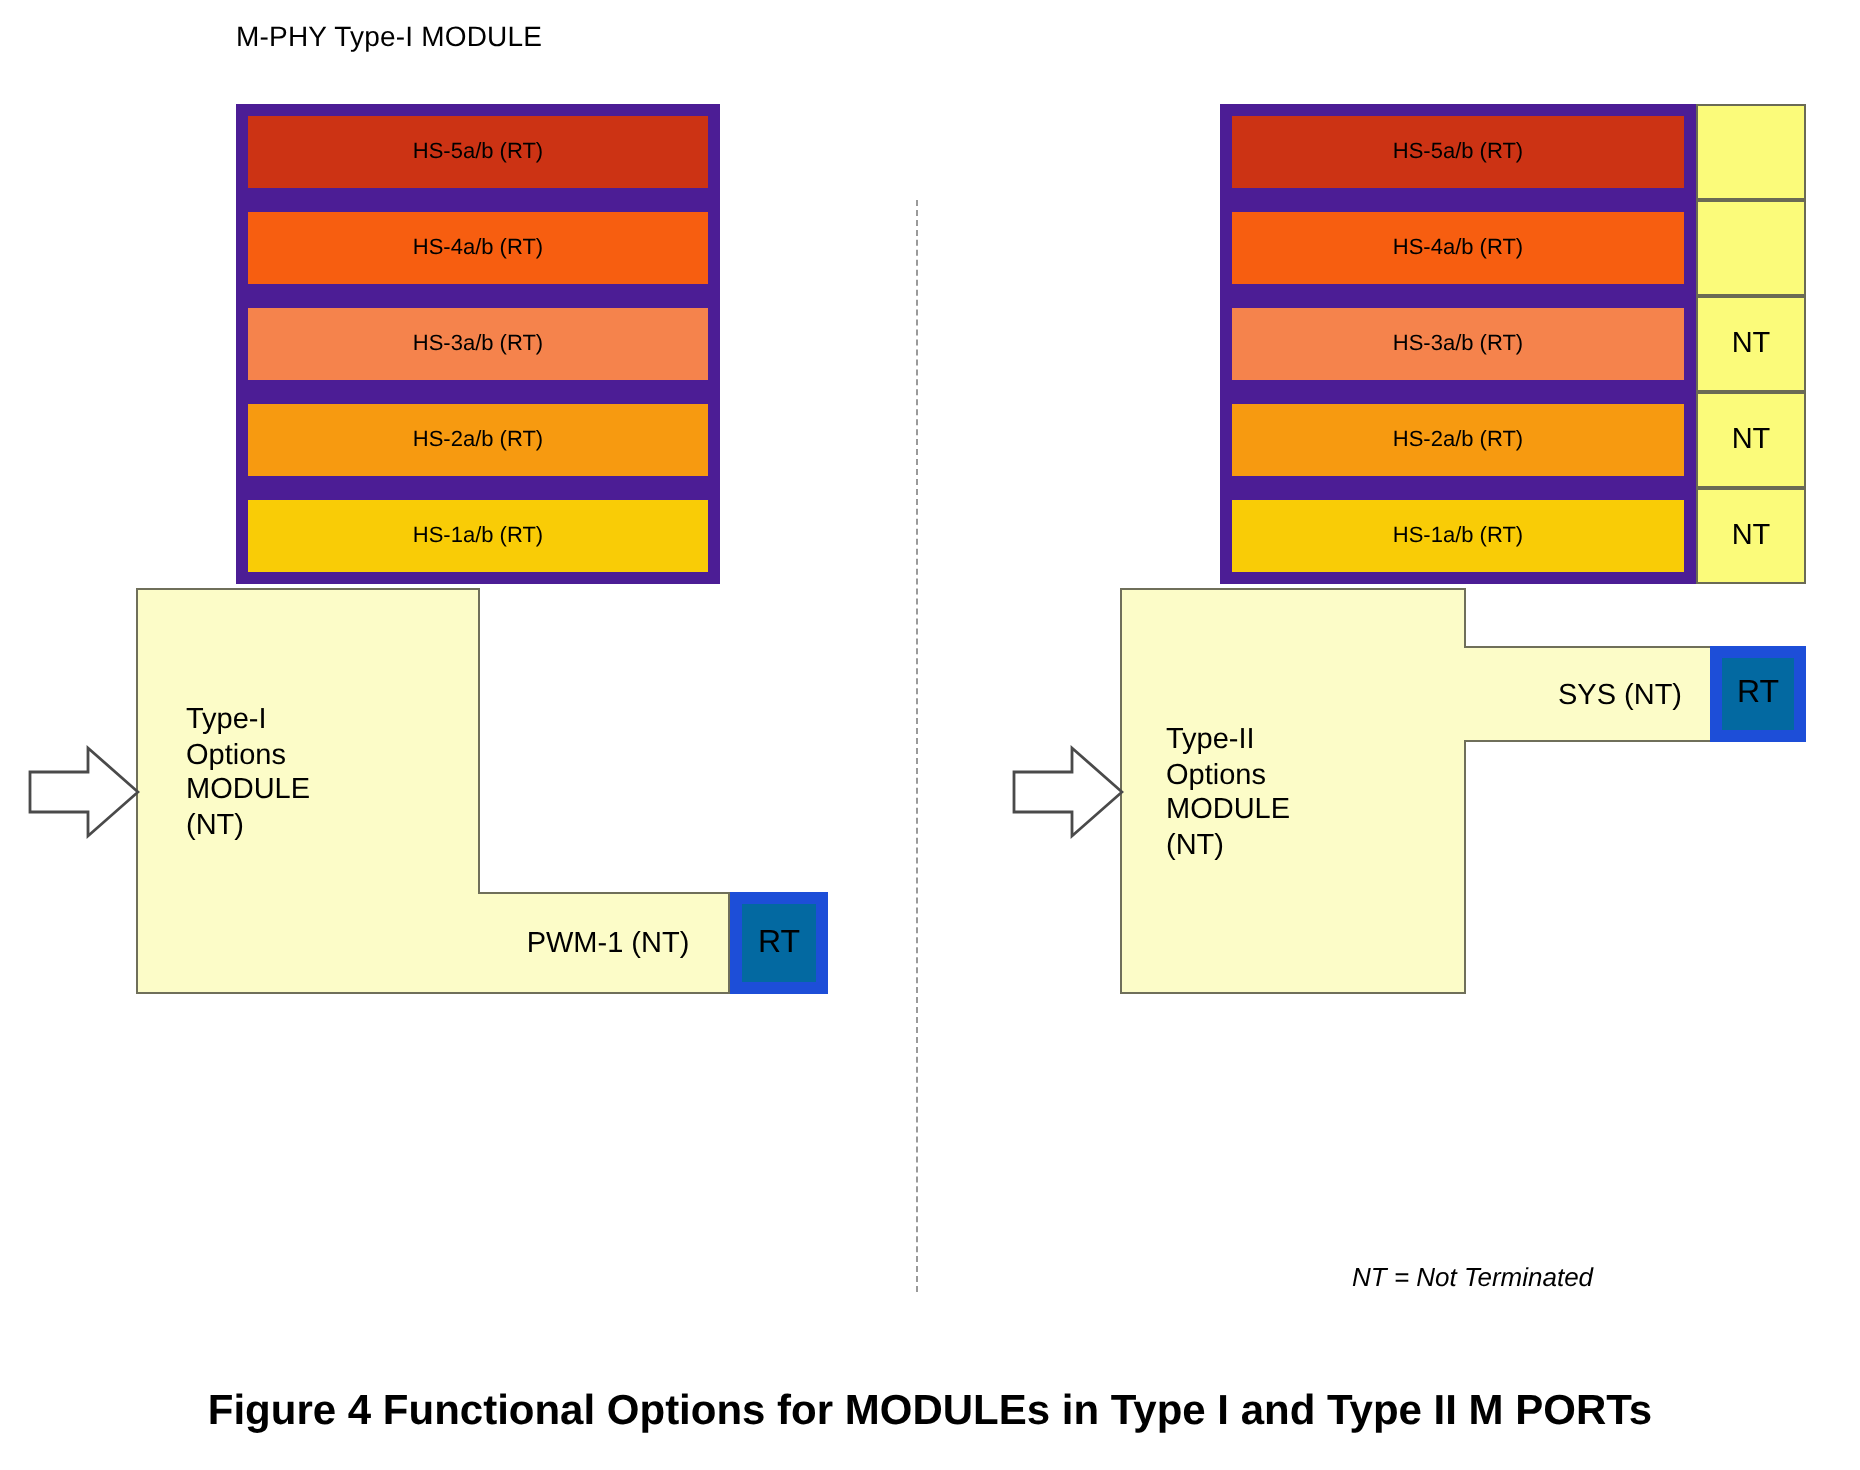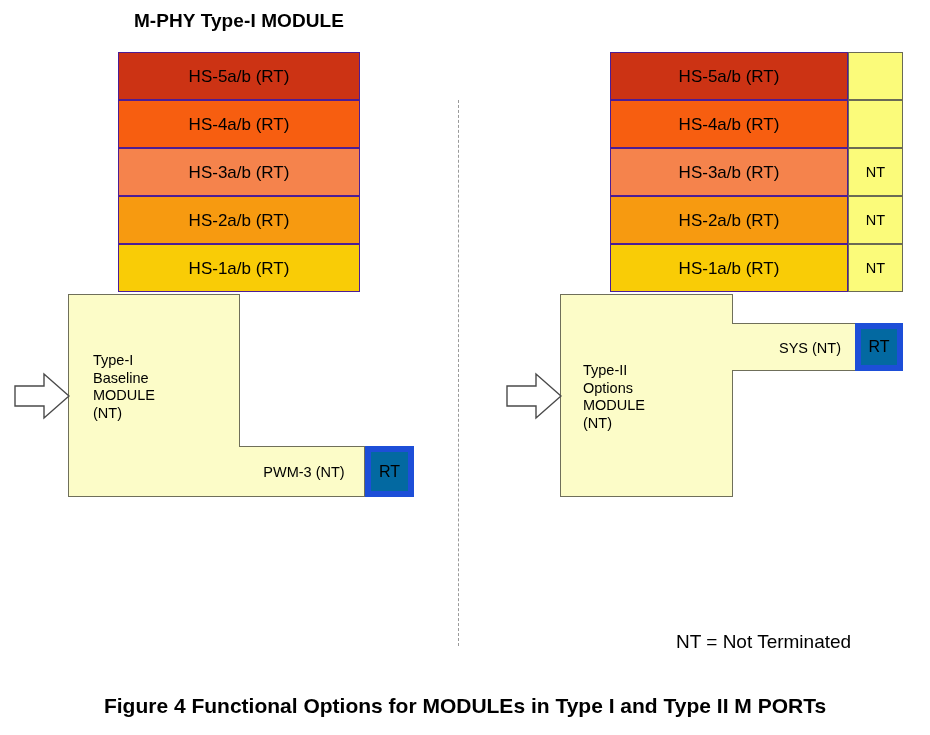--- a/index.html
+++ b/index.html
@@ -19,34 +19,34 @@
   .stage {
     position: absolute;
     left: 0; top: 0;
     width: 930px;
     height: 735px;
   }
   .abs { position: absolute; box-sizing: border-box; }
 
   
   .panel-title {
-    font-size: 19px;
-    font-weight: bold;
-    text-align: center;
+    font-size: 14px;
+    font-weight: normal;
+    text-align: left;
     letter-spacing: 0.1px;
     white-space: nowrap;
   }
 
   
   .hs-bar {
-    border: 1px solid #4c1d95;
+    border: 6px solid #4c1d95;
     display: flex;
     align-items: center;
     justify-content: center;
-    font-size: 17px;
+    font-size: 11px;
     line-height: 1;
     white-space: nowrap;
   }
   
   .nt-cell {
     border: 1px solid #6a6a55;
     background: #fbfb7a;
     display: flex;
     align-items: center;
     justify-content: center;
@@ -86,22 +86,23 @@
   .arrow-svg { display: block; }
 
   
   .divider {
     border-left: 1px dashed #9a9a9a;
     width: 0;
   }
 
   
   .legend-line {
-    font-size: 19px;
-    white-space: nowrap;
+    font-size: 13px;
+    white-space: nowrap;
+    font-style: italic;
   }
 
   
   .caption {
     font-size: 21px;
     font-weight: bold;
     text-align: center;
     white-space: nowrap;
     width: 930px;
     left: 0;
@@ -134,25 +135,25 @@
   <div class="abs baseline-fill" style="left:240px; top:446px; width:125px; height:51px;"></div>
 
   <div class="abs baseline-edge" style="left:68px; top:294px; width:172px; height:1px;"></div>
   <div class="abs baseline-edge" style="left:68px; top:294px; width:1px; height:203px;"></div>
   <div class="abs baseline-edge" style="left:68px; top:496px; width:297px; height:1px;"></div>
   <div class="abs baseline-edge" style="left:239px; top:294px; width:1px; height:152px;"></div>
   <div class="abs baseline-edge" style="left:239px; top:446px; width:126px; height:1px;"></div>
   <div class="abs baseline-edge" style="left:364px; top:446px; width:1px; height:51px;"></div>
 
   <div class="abs baseline-text" style="left:93px; top:352px; width:150px;">Type-I
-Baseline
+Options
 MODULE
 (NT)</div>
 
-  <div class="abs arm-label" style="left:245px; top:464px; width:118px;">PWM-3 (NT)</div>
+  <div class="abs arm-label" style="left:245px; top:464px; width:118px;">PWM-1 (NT)</div>
 
   <div class="abs rt-box" style="left:365px; top:446px; width:49px; height:51px;">
     <span>RT</span>
   </div>
 
   <div class="abs" style="left:14px; top:372px; width:56px; height:48px;">
     <svg class="arrow-svg" width="56" height="48" viewBox="0 0 56 48" aria-hidden="true">
       <polygon points="1,14 30,14 30,2 55,24 30,46 30,34 1,34" fill="#ffffff" stroke="#4a4a4a" stroke-width="1.4"></polygon>
     </svg>
   </div>

